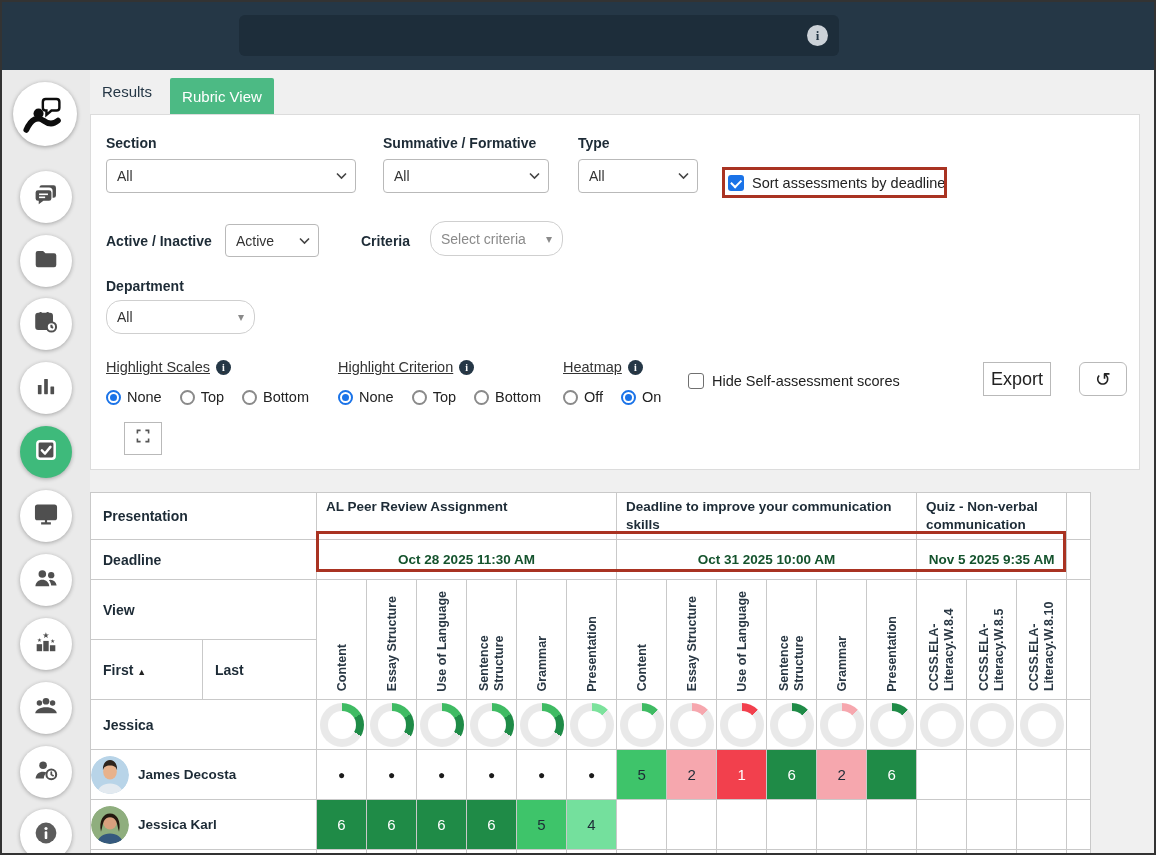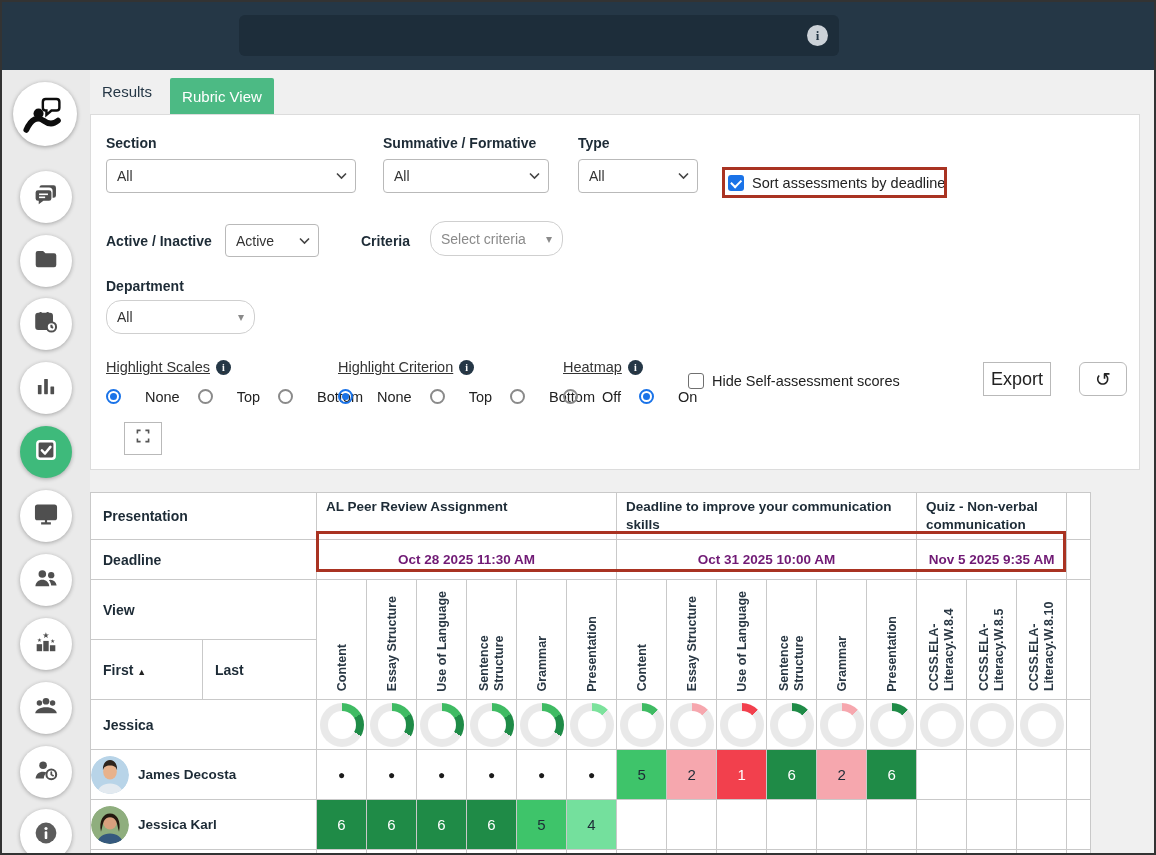--- a/index.html
+++ b/index.html
@@ -46,38 +46,38 @@
   .select.widget { border-color:#cfcfcf;border-radius:15px; }
   .select.widget .tri { position:absolute; right:10px; color:#8a8a8a; font-size:12px; }
   .select.muted { color:#8a8a8a; }
   .cbrow { position:absolute; display:flex; align-items:center; gap:8px; font-size:14.5px; color:#222; cursor:pointer; }
   .cb { width:16px; height:16px; border-radius:3px; display:inline-block; position:relative; flex:0 0 auto; }
   .cb.checked { background:#1a73e8; }
   .cb.checked::after { content:""; position:absolute; left:3px; top:3.5px; width:8px; height:4.5px;
         border-left:2px solid #fff; border-bottom:2px solid #fff; transform:rotate(-45deg); }
   .cb.un { background:#fff; border:1.6px solid #707070; }
   .radio-group { position:absolute; display:flex; gap:18px; }
-  .radio-item { display:flex; gap:24px; font-size:14.5px; color:#222; cursor:pointer; }
+  .radio-item { display:flex; align-items:center; gap:6px; font-size:14.5px; color:#222; cursor:pointer; }
   .radio { width:15px; height:15px; border:2px solid #8a8a8a; border-radius:50%; position:relative; flex:0 0 auto; }
   .radio.sel { border-color:#1a73e8; }
   .radio.sel::after { content:""; position:absolute; inset:2px; border-radius:50%; background:#1a73e8; }
   .btn { position:absolute; background:#fff; border:1px solid #b9b9b9; border-radius:0; font-size:18px;
          color:#222; display:flex; align-items:center; justify-content:center; cursor:pointer; }
 
   .annot { position:absolute; border:3px solid var(--annot); pointer-events:none; z-index:9; }
 
   
   .table-wrap { position:absolute; left:88px; top:490px; width:1001px; height:363px; overflow:hidden; }
   table { border-collapse:collapse; table-layout:fixed; width:1000px; background:#fff; }
   td,th { border:1px solid #c9c9c9; background:#fff; }
   .h40 { height:40px; } .h50 { height:50px; } .h60 { height:60px; }
   .c-left { font-weight:700; font-size:14px; text-align:left; padding-left:12px; color:#1d2b36; vertical-align:middle; }
   .a-title { font-weight:700; font-size:13.5px; text-align:left; padding:5px 9px; vertical-align:top;
              line-height:1.35; color:#1d2b36; }
-  .deadline-cell { font-weight:700; font-size:13.5px; text-align:center; color:#701a75; vertical-align:middle; }
+  .deadline-cell { font-weight:700; font-size:13.5px; text-align:center; color:#14532d; vertical-align:middle; }
   .crit-cell { position:relative; }
   .rot { position:absolute; bottom:8px; left:50%; writing-mode:vertical-rl;
          transform:translateX(-50%) rotate(180deg); max-height:110px; font-weight:700; font-size:12.5px;
          line-height:1.2; color:#2a3844; white-space:normal; }
   .sort { font-size:9px; color:#222; }
   .donut-cell { text-align:center; vertical-align:middle; }
   .donut { width:44px; height:44px; border-radius:50%; margin:0 auto; position:relative; }
   .donut::after { content:""; position:absolute; inset:8px; border-radius:50%; background:#fff; }
   .student-cell { vertical-align:middle; }
   .student-inner { display:flex; align-items:center; gap:9px; }

